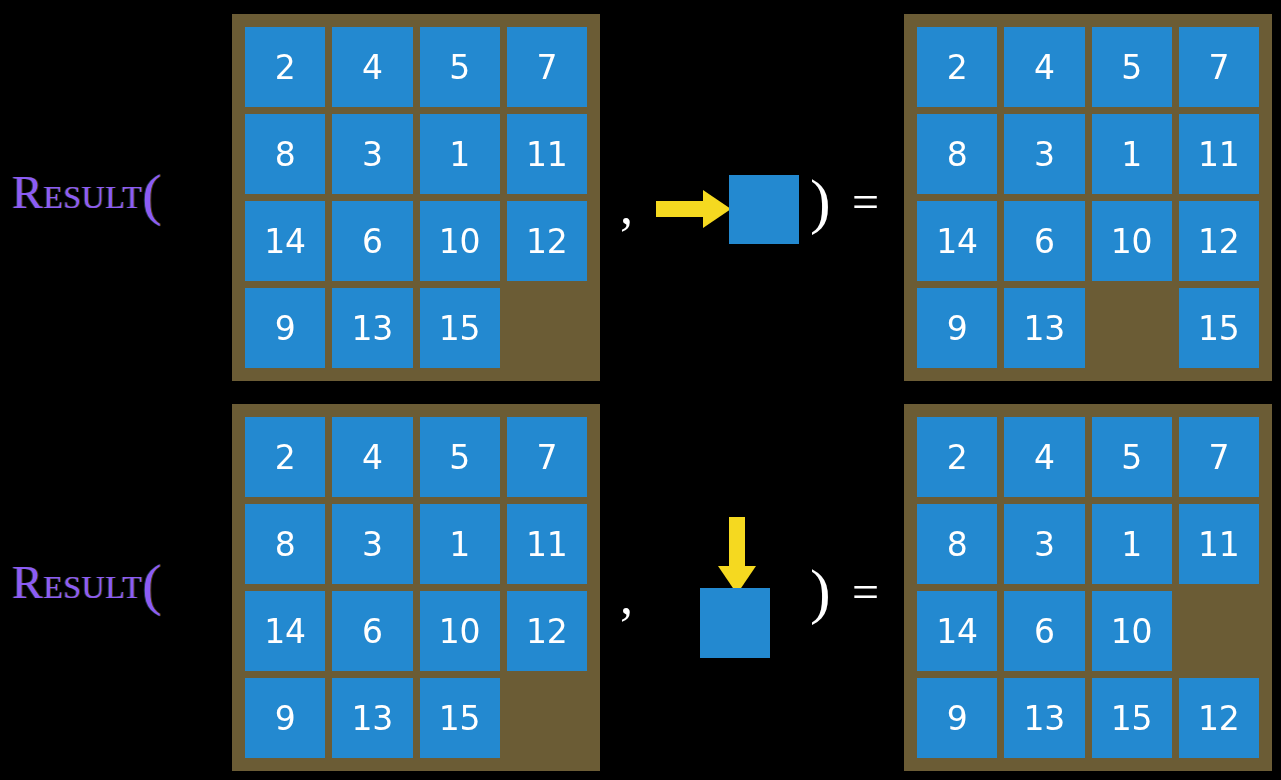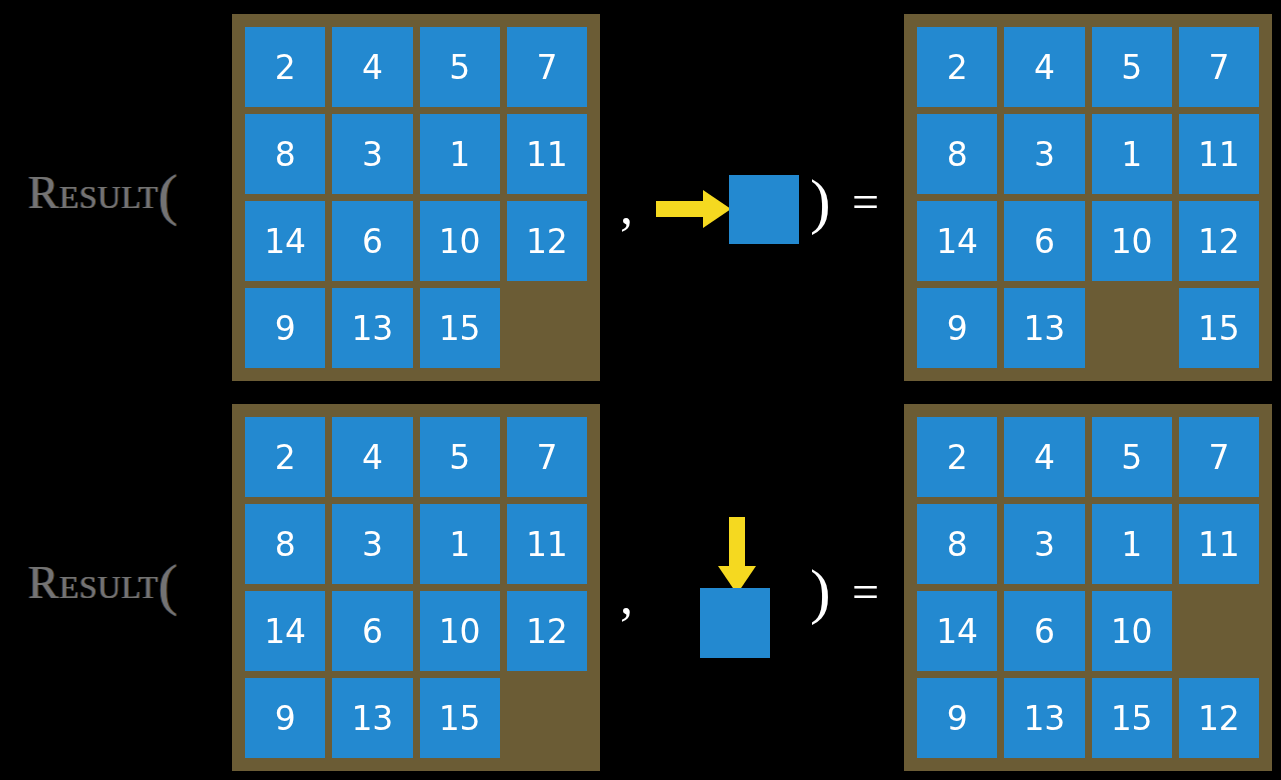--- a/index.html
+++ b/index.html
@@ -27,24 +27,24 @@
     left: 0;
     width: 1281px;
     height: 390px;
   }
   .row-top    { top: 0px; }
   .row-bottom { top: 390px; }
 
   
   .result-label {
     position: absolute;
-    left: 28px;
+    left: 12px;
     top: 50%;
     transform: translateY(-50%);
-    color: #737373;
+    color: #8b5cf6;
     font-family: "Liberation Serif", serif;
     font-size: 46px;
     font-variant: small-caps;
     letter-spacing: 0.5px;
     white-space: nowrap;
     line-height: 1;
     text-shadow: 1px 0 0 rgba(180,120,40,0.45), -1px 0 0 rgba(70,120,190,0.45);
   }
   .result-label .paren {
     font-variant: normal;

